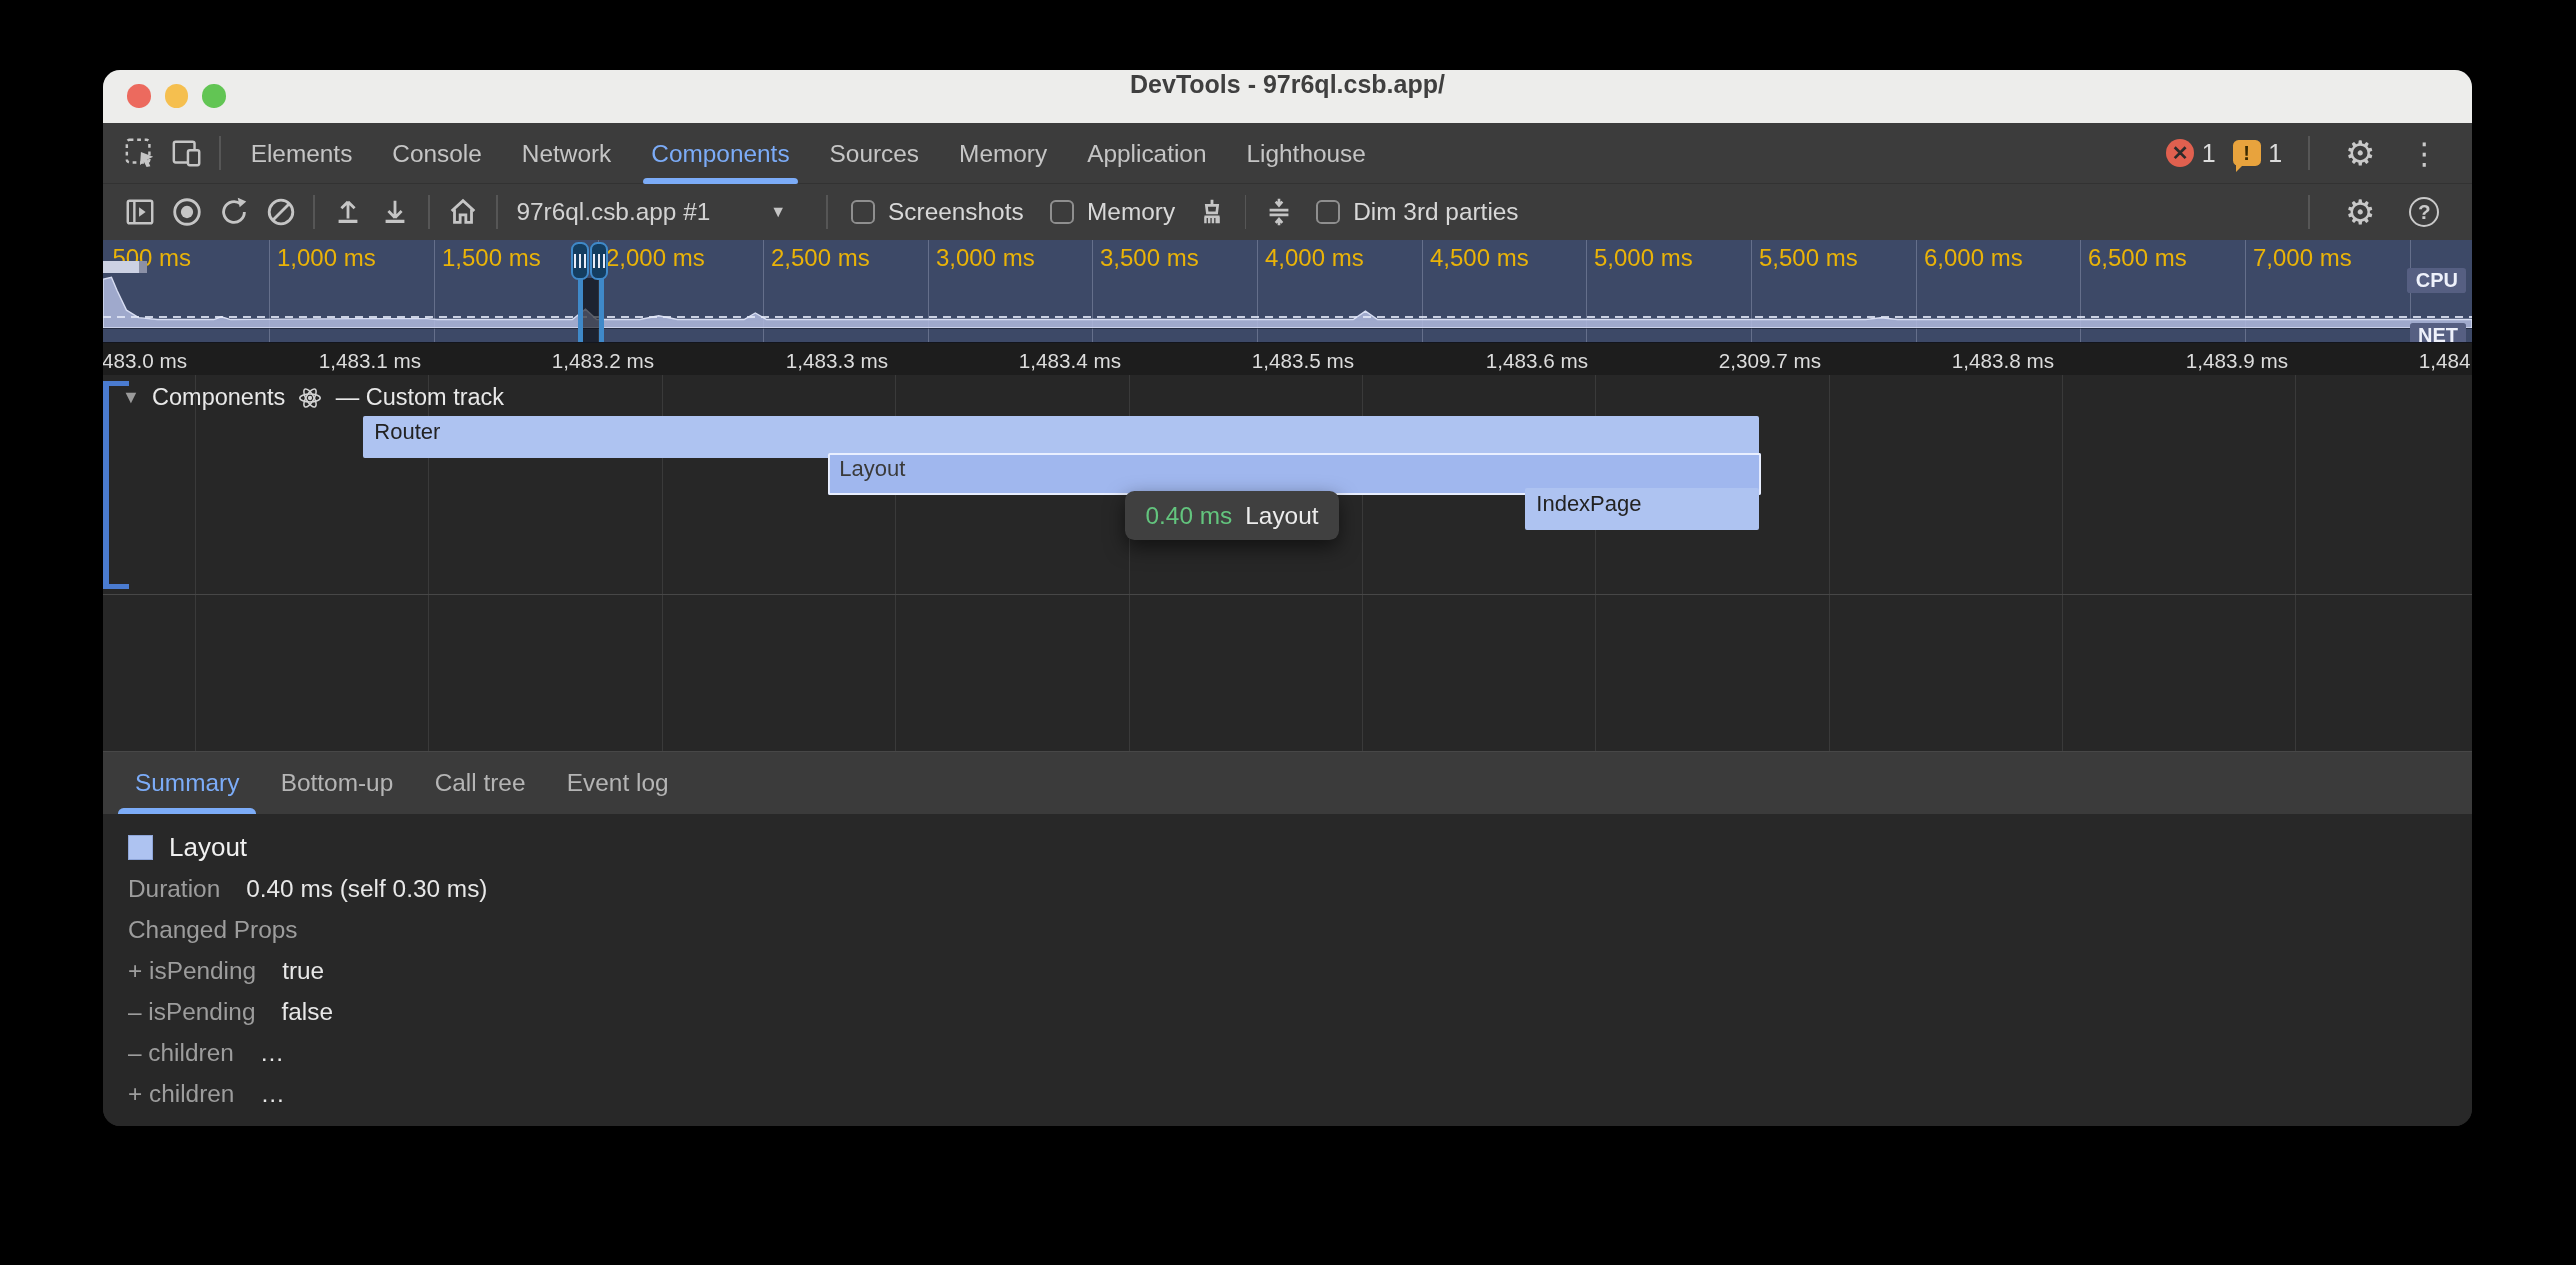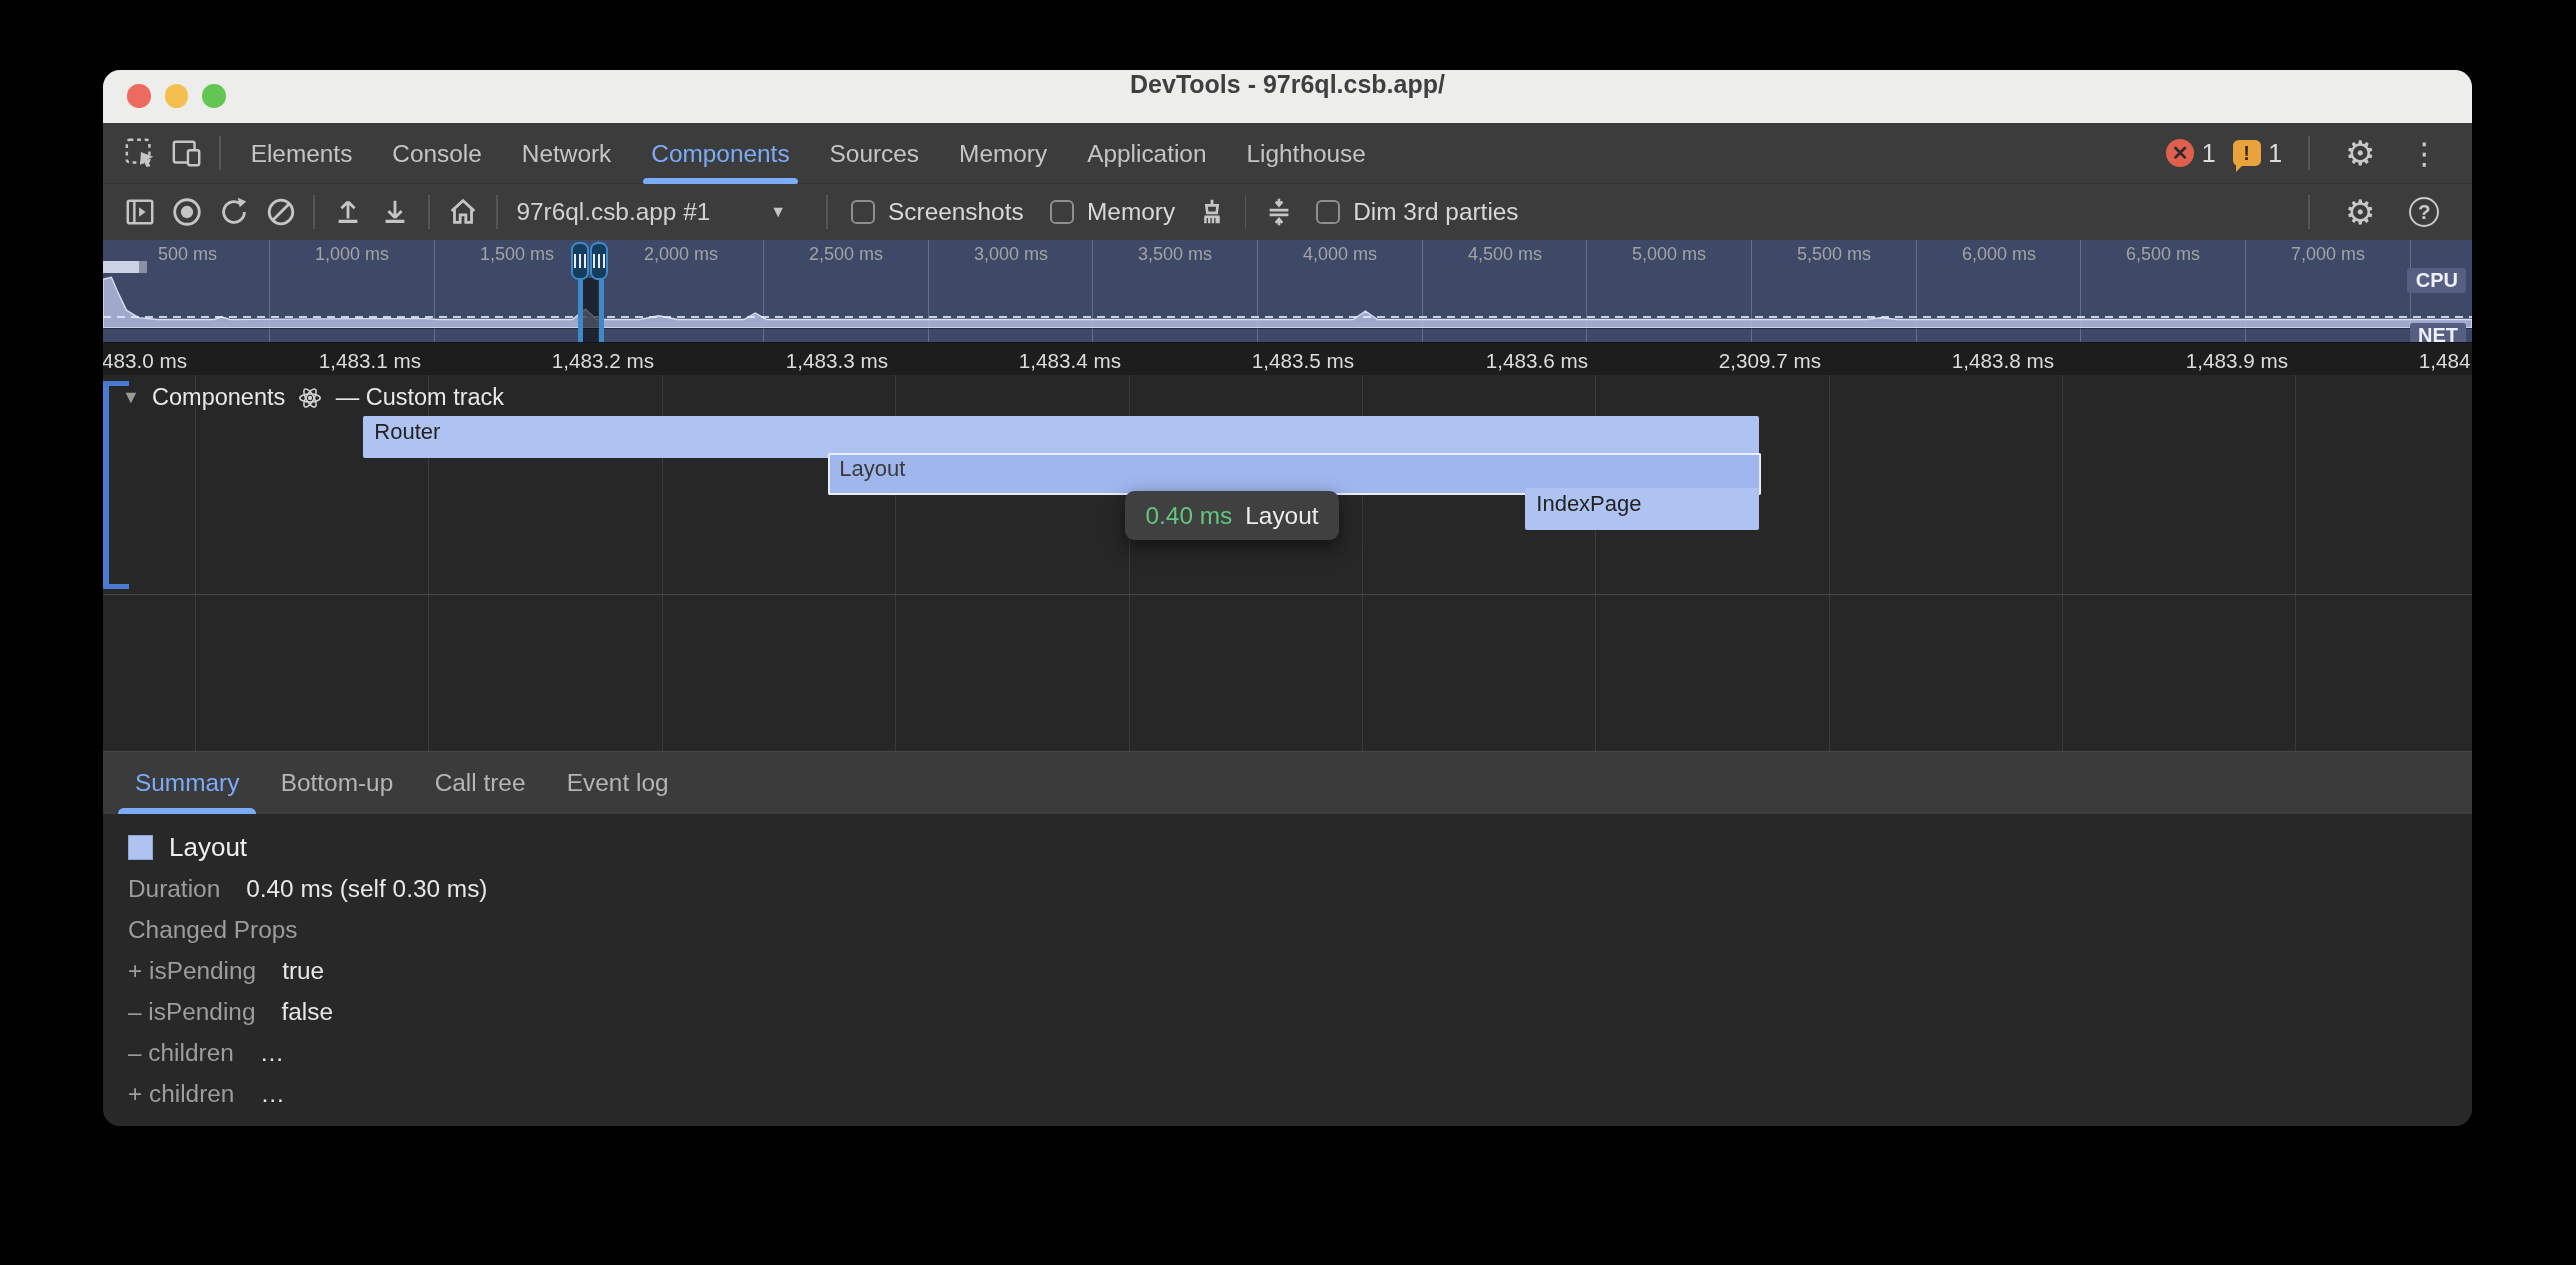--- a/index.html
+++ b/index.html
@@ -33,21 +33,21 @@
   .toolbar { height:56px; background:#3c3c3c; display:flex; align-items:center; padding:0 13px; }
   .selector { display:flex; align-items:center; font-size:24.4px; color:#d2d2d2; padding:0 9.4px; min-width:310px; cursor:pointer; }
   .selector .caret { margin-left:60px; font-size:16px; color:#c5c5c5; }
   .chk-wrap { display:flex; align-items:center; margin:0 13px; cursor:pointer; }
   .chk { width:24.4px; height:24.4px; border:2.3px solid #8f8f8f; border-radius:5.6px; margin-right:13px; background:transparent; }
   .chk-label { font-size:24.4px; color:#d8d8d8; white-space:nowrap; }
   .help-circle { width:30px; height:30px; border:2.8px solid #c9c9c9; border-radius:50%; color:#c9c9c9; font-size:20.7px; font-weight:700; display:flex; align-items:center; justify-content:center; }
   
   .overview { position:relative; height:102px; background:#3d4967; overflow:hidden; }
   .ovgrid { position:absolute; top:0; bottom:0; width:0.9px; background:rgba(230,236,255,.24); }
-  .ovtick { position:absolute; top:3.8px; width:150px; text-align:center; font-size:18px; color:#a3a3a3; }
+  .ovtick { position:absolute; top:3.8px; width:150px; text-align:left; font-size:24px; color:#eab308; }
   .cpu-area-svg { position:absolute; left:0; top:27px; }
   .dash-line { position:absolute; left:0; right:0; top:76px; height:1.9px;
     background:repeating-linear-gradient(90deg, rgba(228,233,248,.85) 0 8.4px, transparent 8.4px 14px); }
   .net-strip { position:absolute; left:0; right:0; top:88px; height:14px; border-top:0.9px solid rgba(16,20,34,.55); }
   .ov-badge { position:absolute; right:5.6px; background:#565f82; color:#eef1fb; font-weight:700; font-size:20px; padding:0.9px 8.4px; border-radius:2.8px; }
   .shot-stub { position:absolute; left:0; top:20.7px; width:36px; height:12.2px; background:#ccd1e3; }
   .shot-stub::after { content:""; position:absolute; right:-8.4px; top:0; width:8.4px; height:12.2px; background:#8b90a6; }
   .sel-handle { position:absolute; top:1.9px; width:18px; height:38px; border-radius:7.5px; background:#143d60; border:2.8px solid #3f89c9; display:flex; align-items:center; justify-content:center; gap:2.8px; cursor:ew-resize; }
   .sel-handle i { display:block; width:1.9px; height:14px; background:#e8ecf7; }
   .sel-line { position:absolute; top:38px; bottom:0; width:4.7px; background:#3f89c9; }

